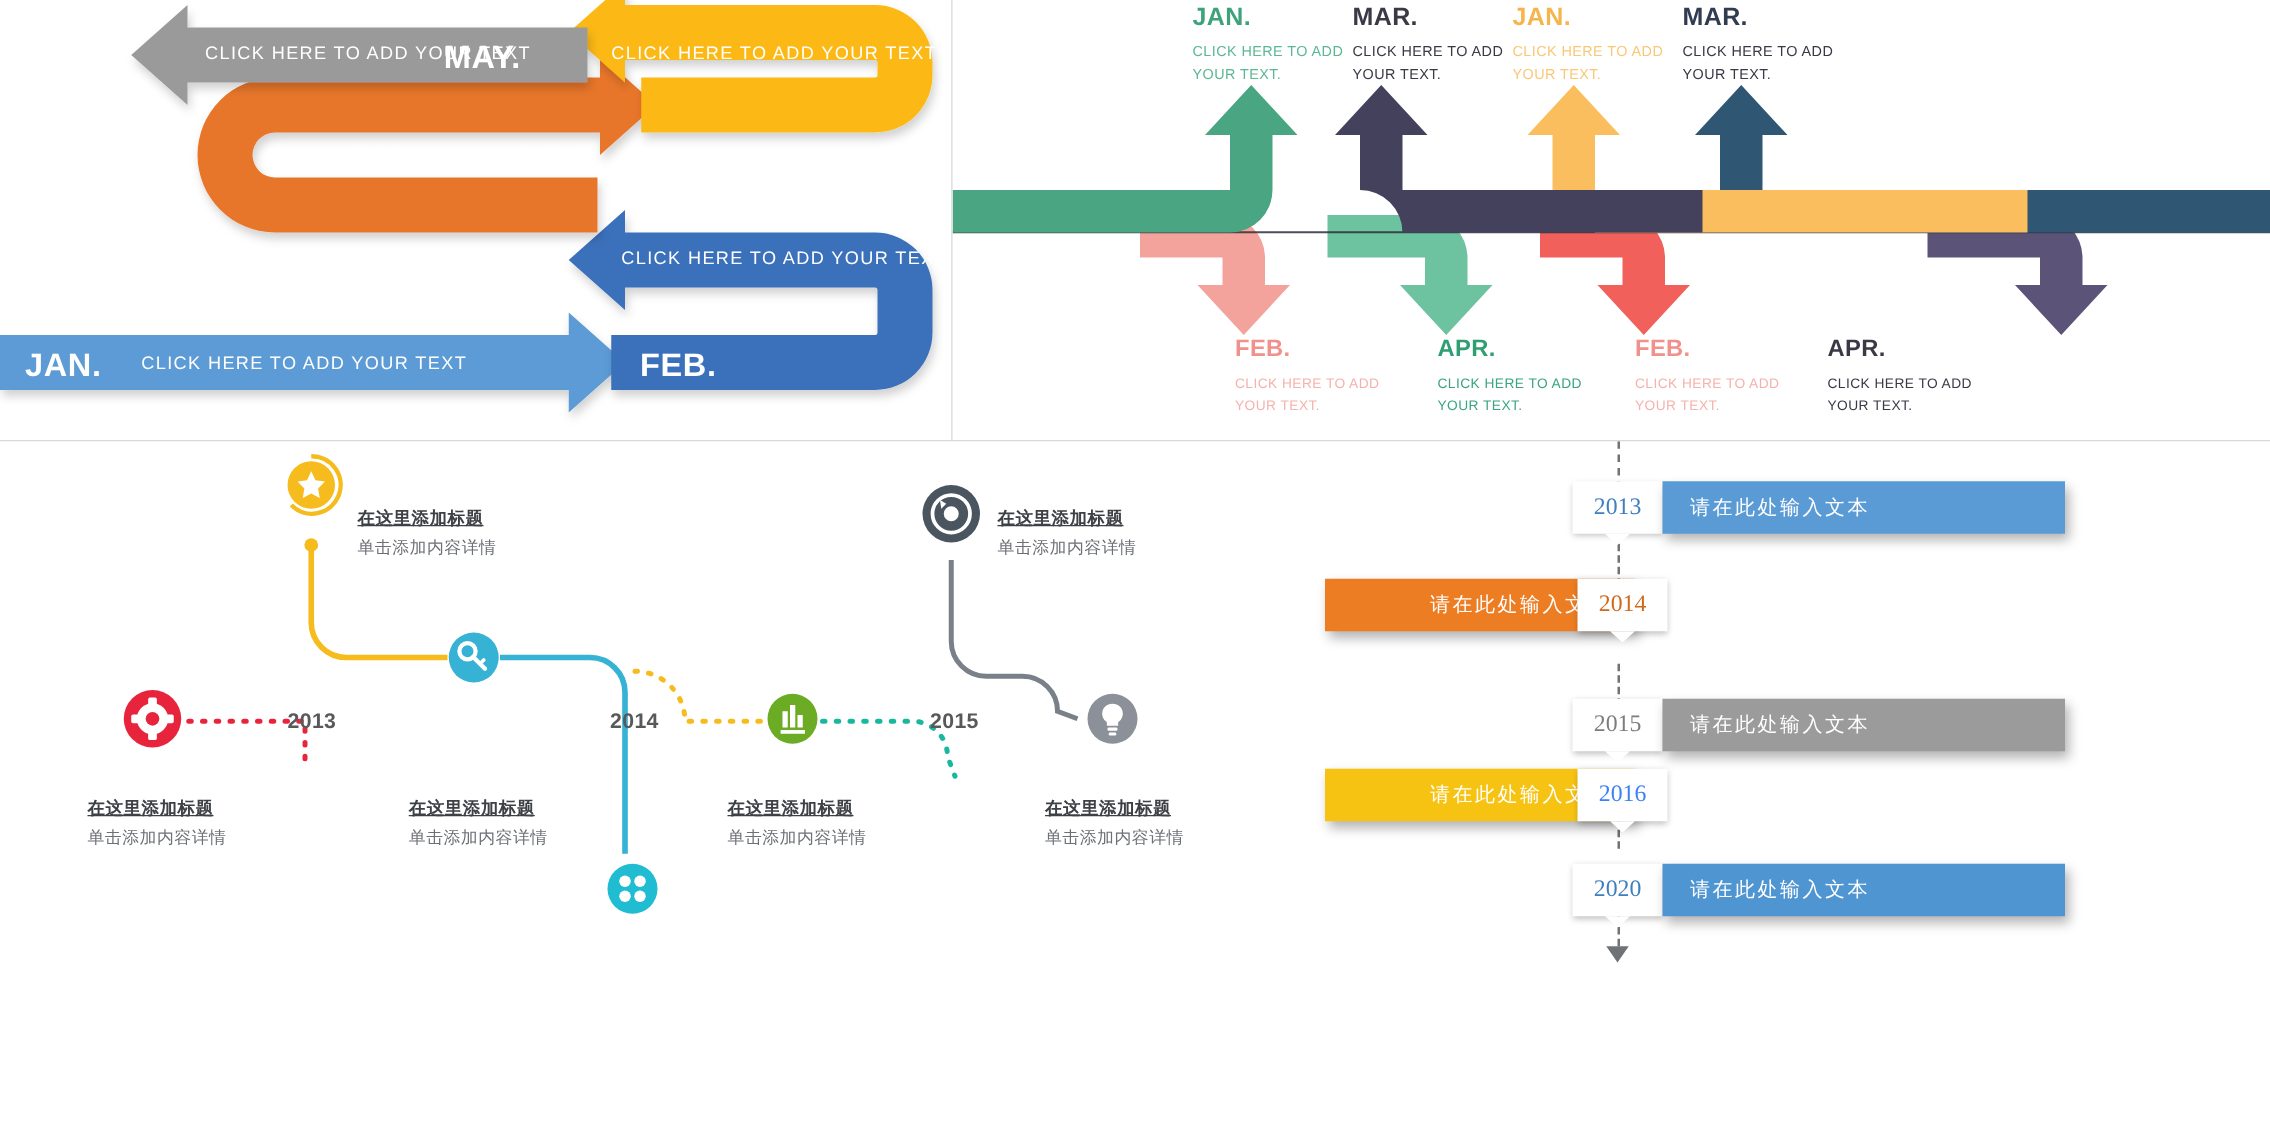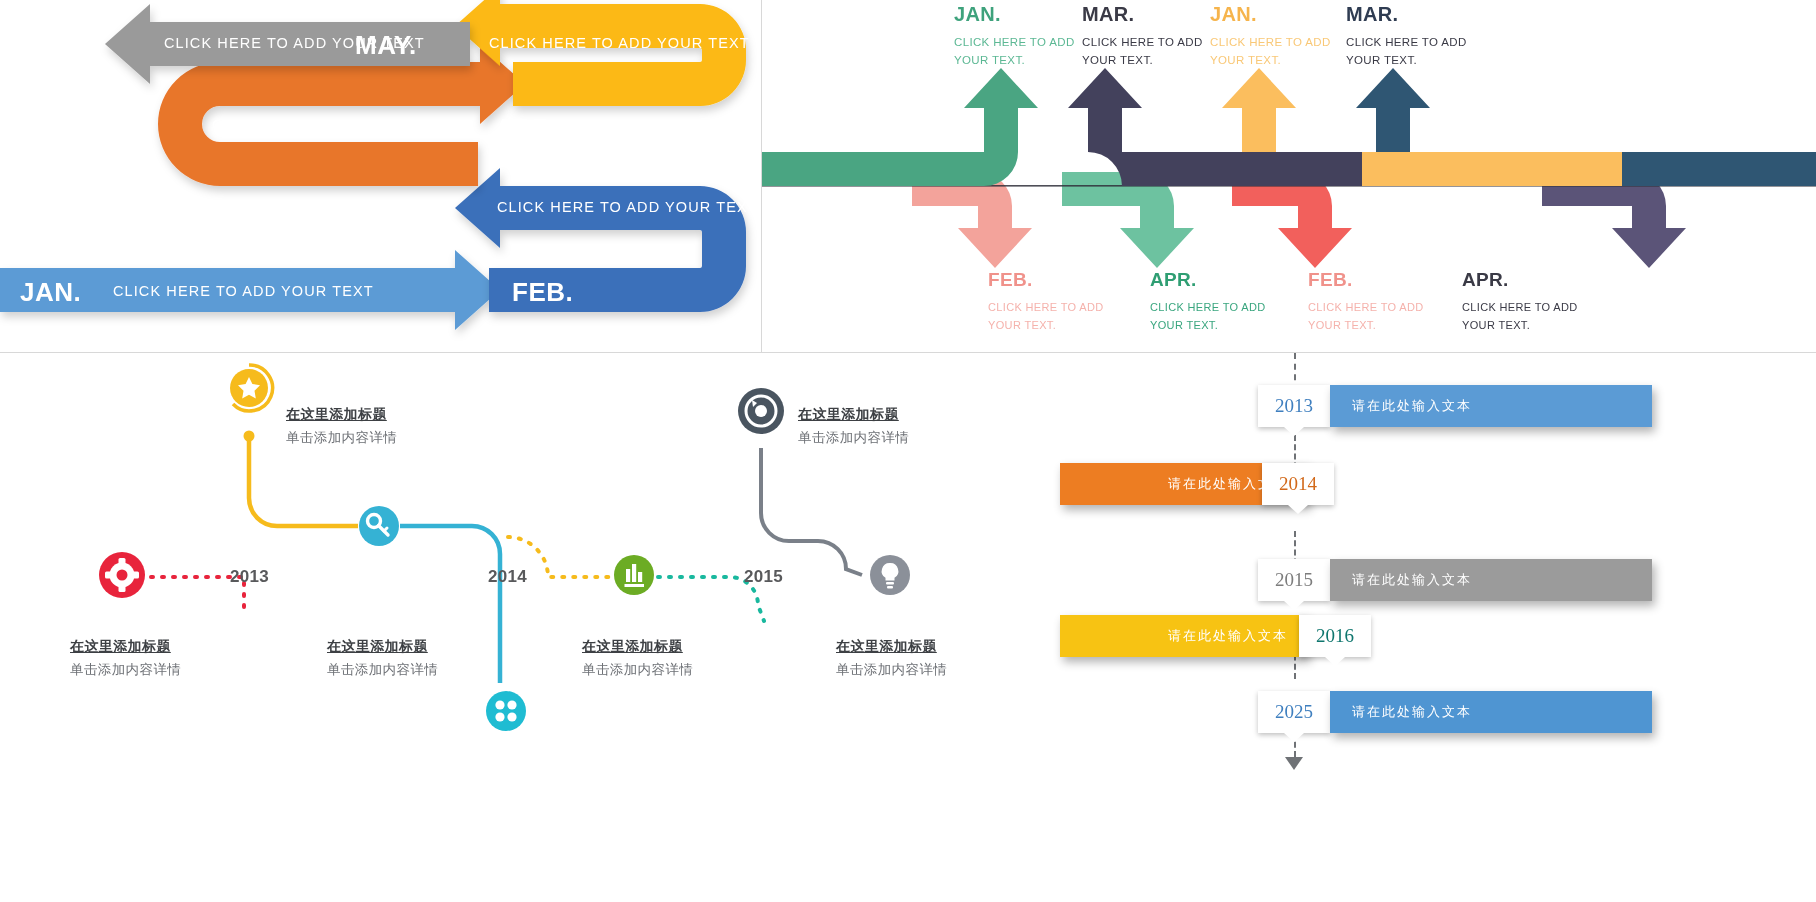--- a/index.html
+++ b/index.html
@@ -44,21 +44,21 @@
   .dash-line{position:absolute;left:274px;width:0;border-left:2px dashed #6f7276;}
   .yr-row{position:absolute;height:42px;}
   .yr-tag{position:absolute;top:0;height:42px;background:#ffffff;width:72px;
           display:flex;align-items:center;justify-content:center;
           font-size:19px;font-family:"Liberation Serif","DejaVu Serif",serif;
           box-shadow:0 2px 5px rgba(0,0,0,.25);}
   .yr-tag .notch{position:absolute;left:50%;bottom:-9px;margin-left:-10px;width:0;height:0;
                  border-left:10px solid transparent;border-right:10px solid transparent;
                  border-top:9px solid #ffffff;}
   .yr-bar{position:absolute;top:0;height:42px;display:flex;align-items:center;
-          color:#ffffff;font-size:13px;letter-spacing:2px;
+          color:#ffffff;font-size:16px;letter-spacing:2px;
           font-family:"Liberation Serif","DejaVu Serif",serif;
           box-shadow:3px 5px 9px rgba(0,0,0,.30);}
   .yr-bar.right{justify-content:flex-start;padding-left:22px;}
   .yr-bar.left{justify-content:flex-end;padding-right:20px;}
   .arrow-end{position:absolute;left:265px;width:0;height:0;
              border-left:9px solid transparent;border-right:9px solid transparent;
              border-top:13px solid #6f7276;}
 </style>
 </head>
 <body>
@@ -342,28 +342,28 @@
     </div>
     <div class="yr-bar right" style="left:310px;width:300px;background:#9b9b9b;">
       <span>请在此处输入文本</span>
     </div>
   </div>
 
   <div class="yr-row" style="top:262px;left:0;width:796px;">
     <div class="yr-bar left" style="left:40px;width:228px;background:#f7c313;">
       <span>请在此处输入文本</span>
     </div>
-    <div class="yr-tag" style="left:242px;color:#0f766e;margin-left:37px;">
+    <div class="yr-tag" style="left:242px;color:#3b82f6;">
       <span>2016</span>
       <span class="notch"></span>
     </div>
   </div>
 
   <div class="yr-row" style="top:338px;left:0;width:796px;">
     <div class="yr-tag" style="left:238px;color:#3f7fbf;">
-      <span>2025</span>
+      <span>2020</span>
       <span class="notch"></span>
     </div>
     <div class="yr-bar right" style="left:310px;width:300px;background:#4f95d2;">
       <span>请在此处输入文本</span>
     </div>
   </div>
 </div>
 
 </body></html>

